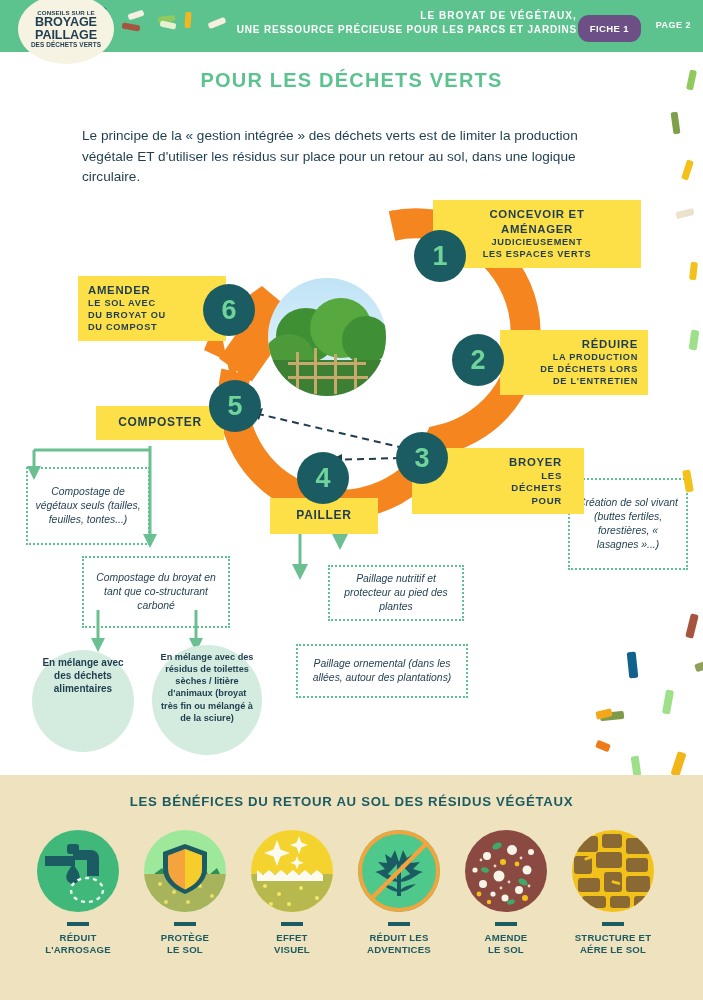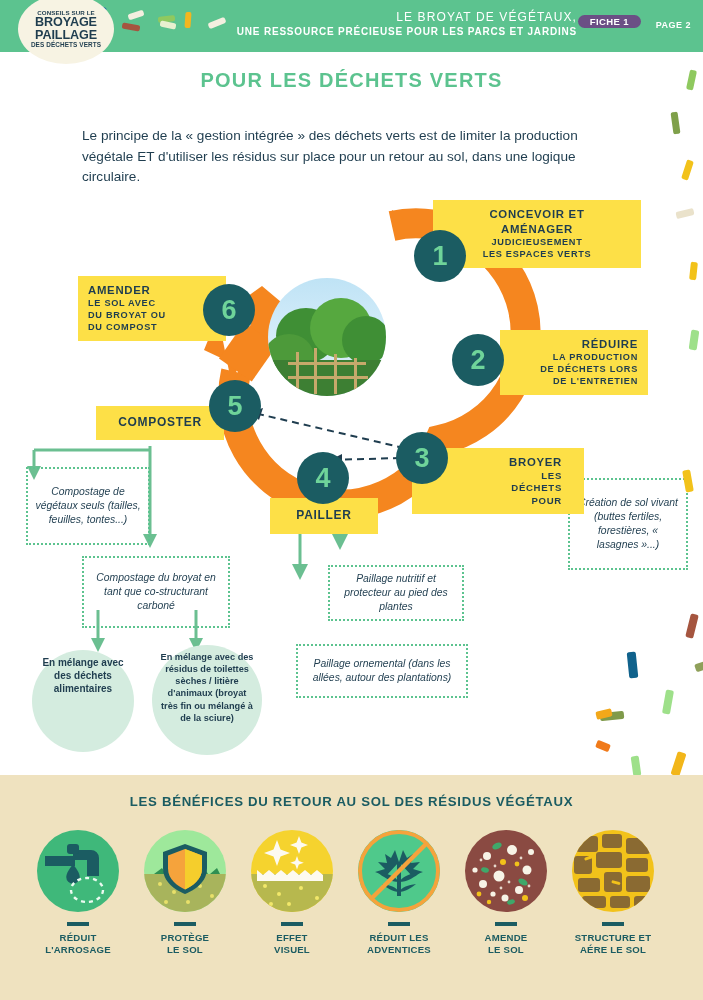--- a/index.html
+++ b/index.html
@@ -25,26 +25,26 @@
   }
   .logo-l1{font-size:6.2px;font-weight:bold;color:#1f3d4f;letter-spacing:.1px;}
   .logo-l2{font-size:12.6px;font-weight:bold;color:#1f3d4f;letter-spacing:-.1px;}
   .logo-l3{font-size:12.6px;font-weight:bold;color:#1f3d4f;letter-spacing:-.1px;}
   .logo-l4{font-size:6.4px;font-weight:bold;color:#1f3d4f;letter-spacing:.1px;}
 
   .header-titles{
     position:absolute;right:126px;top:9px;text-align:right;
     line-height:1.35;
   }
-  .ht1{font-size:12px;font-weight:normal;color:#ffffff;letter-spacing:1.1px;}
+  .ht1{font-size:10px;font-weight:bold;color:#ffffff;letter-spacing:1.1px;}
   .ht2{font-size:10px;font-weight:bold;color:#ffffff;letter-spacing:.8px;}
   .fiche{
     position:absolute;right:62px;top:15px;
     background:#6b4f85;color:#ffffff;border-radius:11px;
-    padding:1px 12px;font-size:9.5px;font-weight:bold;letter-spacing:.4px;
+    padding:8px 12px;font-size:9.5px;font-weight:bold;letter-spacing:.4px;
   }
   .pagenum{
     position:absolute;right:12px;top:20px;color:#ffffff;
     font-size:9px;font-weight:bold;letter-spacing:.5px;
   }
 
   
   .cf{position:absolute;border-radius:2px;}
 
   

